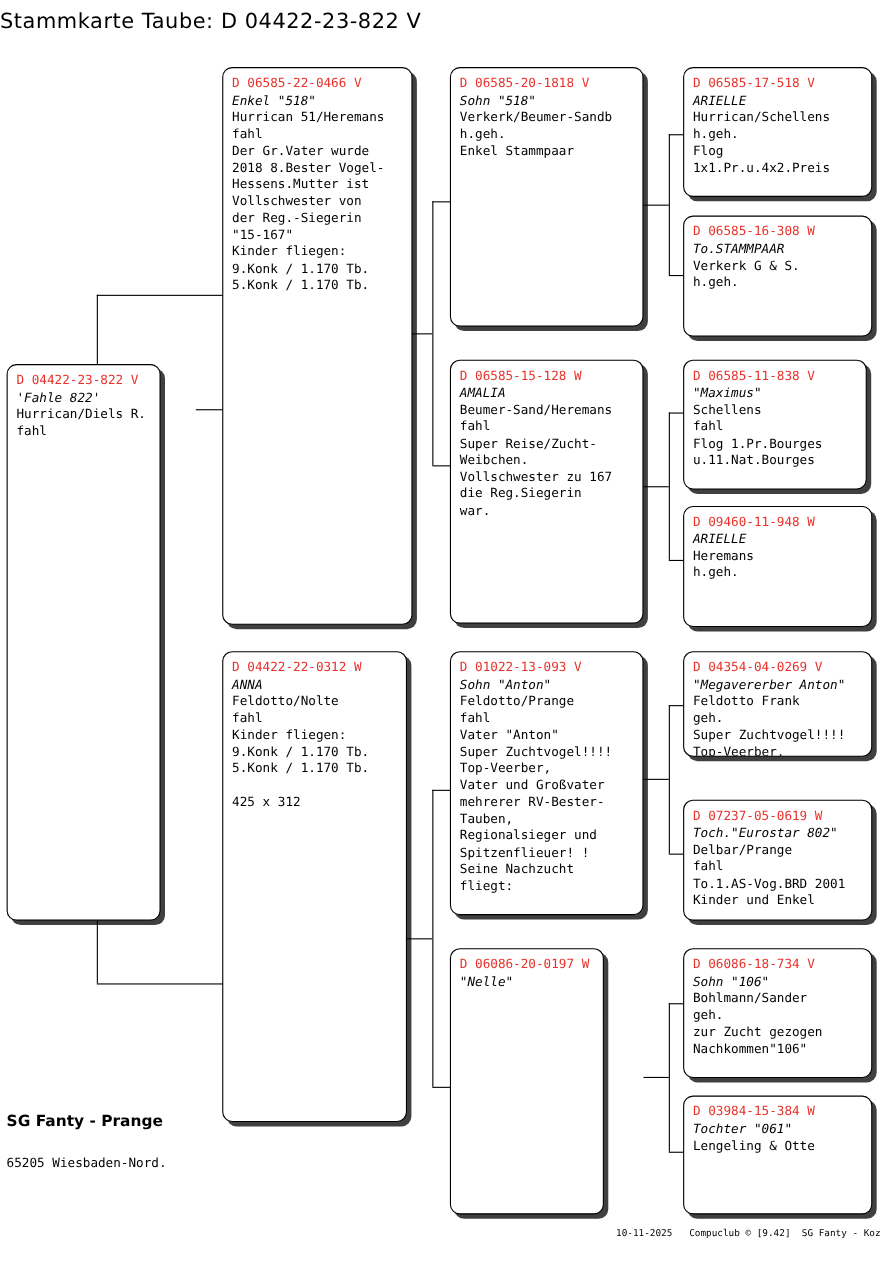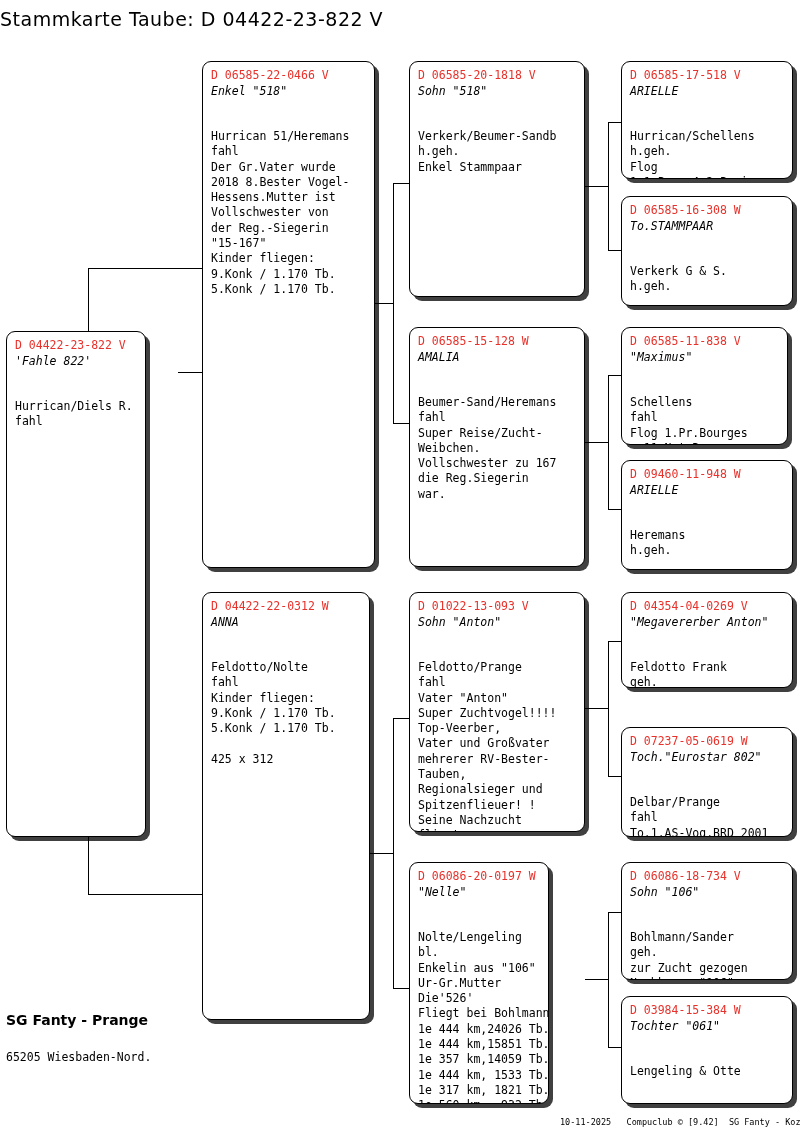--- a/index.html
+++ b/index.html
@@ -46,21 +46,20 @@
   .name {
     font-style: italic;
     font-size: 11.5px;
     line-height: 15px;
     white-space: pre;
   }
   .lines {
     font-size: 11.5px;
     line-height: 15.3px;
     white-space: pre;
-    margin-top: 30px;
   }
   .connector {
     position: absolute;
     background: #000000;
   }
   .h-line { height: 1px; }
   .v-line { width: 1px; }
   .footer-name {
     position: absolute;
     left: 6px;
@@ -198,32 +197,20 @@
 Tauben,
 Regionalsieger und
 Spitzenflieuer! !
 Seine Nachzucht
 fliegt:</div>
 </div>
 
 <div class="card" style="left:409px; top:862px; width:140px; height:242px;">
   <div class="ring">D    06086-20-0197 W</div>
   <div class="name">"Nelle"</div>
-  <div class="lines">Nolte/Lengeling
-bl.
-Enkelin aus "106"
-Ur-Gr.Mutter
-Die'526'
-Fliegt bei Bohlmann
-1e 444 km,24026 Tb.
-1e 444 km,15851 Tb.
-1e 357 km,14059 Tb.
-1e 444 km, 1533 Tb.
-1e 317 km, 1821 Tb.
-1e 560 km,  932 Tb.</div>
 </div>
 
 <div class="card" style="left:621px; top:61px; width:172px; height:118px;">
   <div class="ring">D    06585-17-518 V</div>
   <div class="name">ARIELLE</div>
   <div class="lines">Hurrican/Schellens
 h.geh.
 Flog
 1x1.Pr.u.4x2.Preis</div>
 </div>

